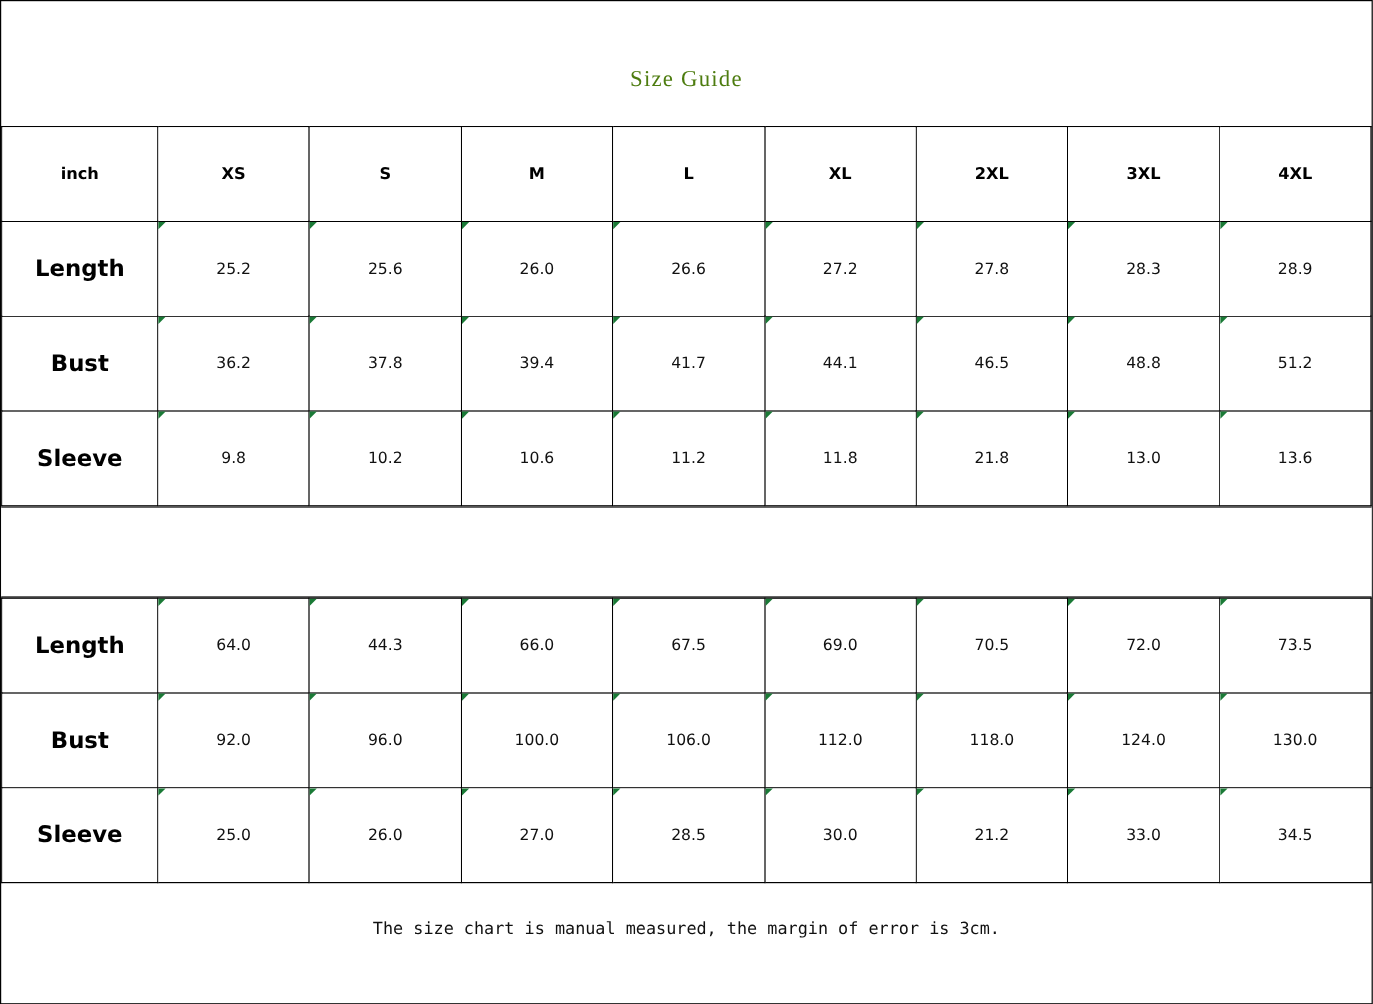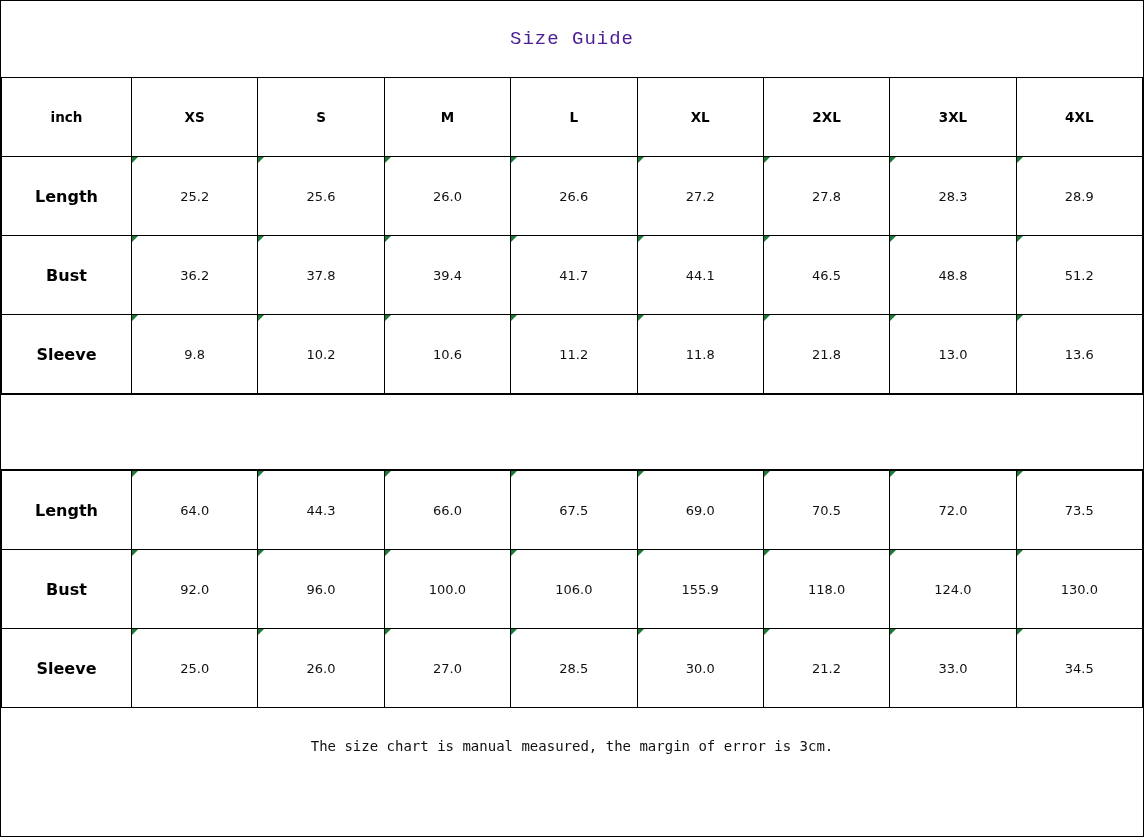--- a/index.html
+++ b/index.html
@@ -20,24 +20,25 @@
     height: 837px;
     box-sizing: border-box;
     border: 1px solid #000000;
     background: #ffffff;
   }
   .title {
     height: 76px;
     display: flex;
     align-items: center;
     justify-content: center;
-    font-family: Liberation Mono, monospace;
+    font-family: Liberation Serif, serif;
     font-size: 19px;
     letter-spacing: 1px;
-    color: #4c1d95;
+    color: #4d7c0f;
+    margin-top: 28px;
   }
   table.size-table {
     width: 100%;
     border-collapse: collapse;
     table-layout: fixed;
   }
   table.size-table td {
     border: 1px solid #000000;
     height: 76px;
     text-align: center;
@@ -45,21 +46,21 @@
     font-size: 13px;
     position: relative;
     background: #ffffff;
   }
   table.size-table td.head {
     font-weight: bold;
     font-size: 13.5px;
   }
   table.size-table td.rowlabel {
     font-weight: bold;
-    font-size: 16px;
+    font-size: 19px;
   }
   table.size-table td.val {
     font-size: 13px;
     color: #111111;
     margin-top: 17px;
   }
   
   td.mark::before {
     content: "";
     position: absolute;
@@ -163,21 +164,21 @@
           <td class="val mark">70.5</td>
           <td class="val mark">72.0</td>
           <td class="val mark">73.5</td>
         </tr>
         <tr>
           <td class="rowlabel col-first">Bust</td>
           <td class="val mark">92.0</td>
           <td class="val mark">96.0</td>
           <td class="val mark">100.0</td>
           <td class="val mark">106.0</td>
-          <td class="val mark">155.9</td>
+          <td class="val mark">112.0</td>
           <td class="val mark">118.0</td>
           <td class="val mark">124.0</td>
           <td class="val mark">130.0</td>
         </tr>
         <tr>
           <td class="rowlabel col-first">Sleeve</td>
           <td class="val mark">25.0</td>
           <td class="val mark">26.0</td>
           <td class="val mark">27.0</td>
           <td class="val mark">28.5</td>

